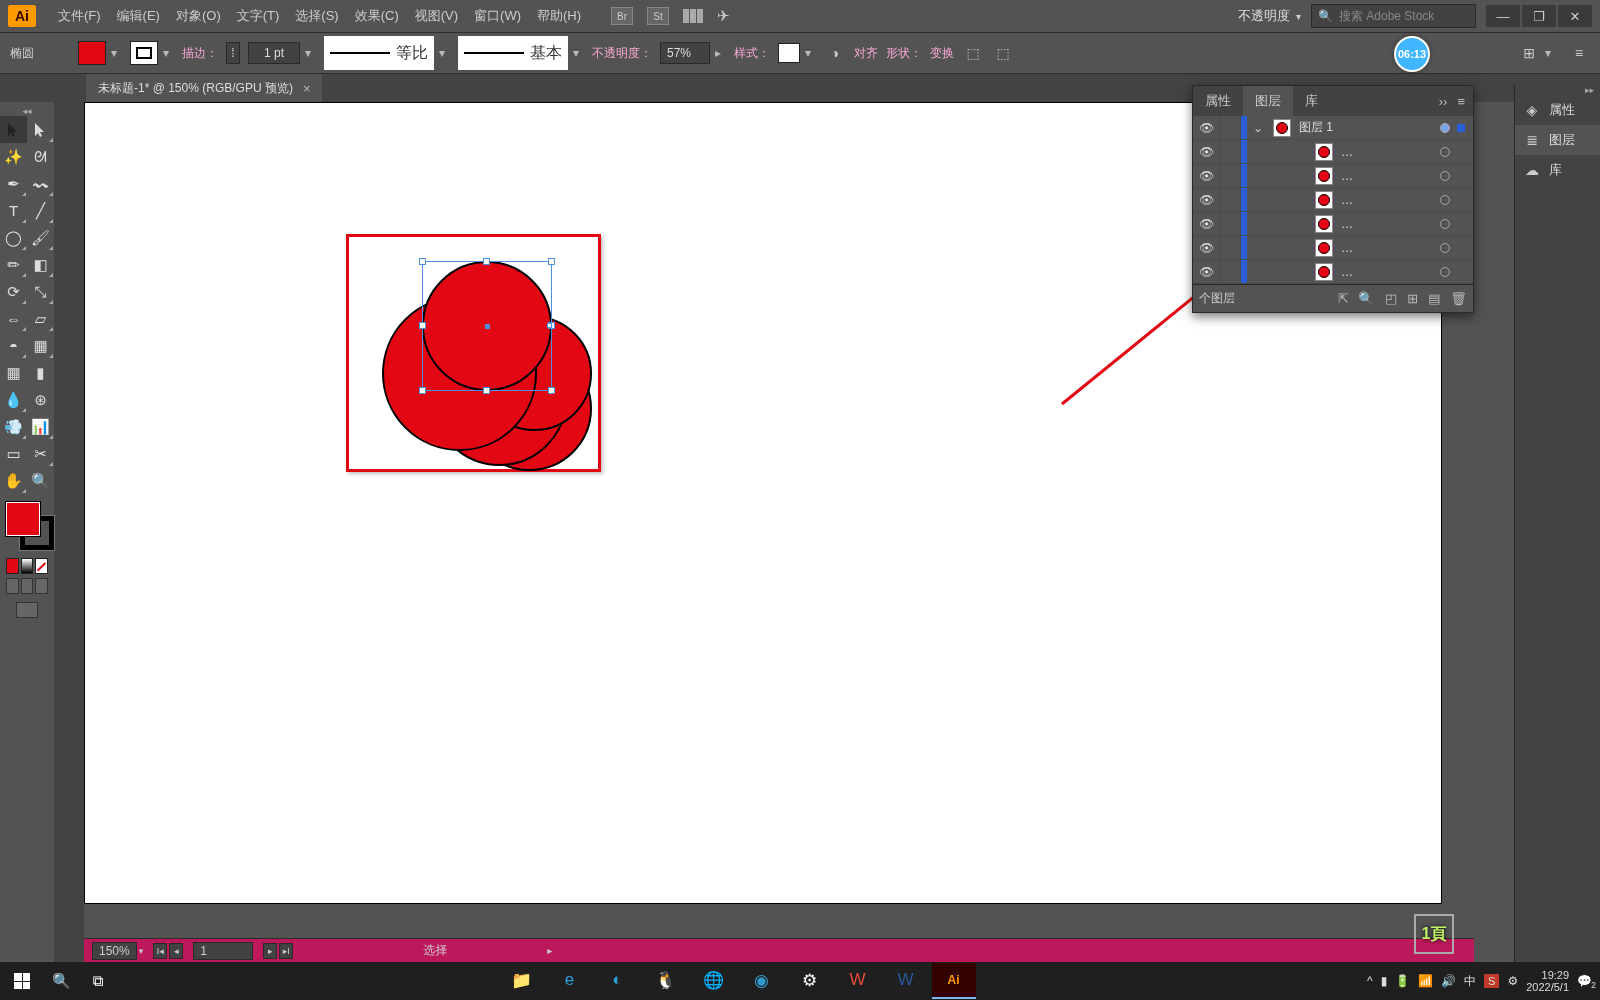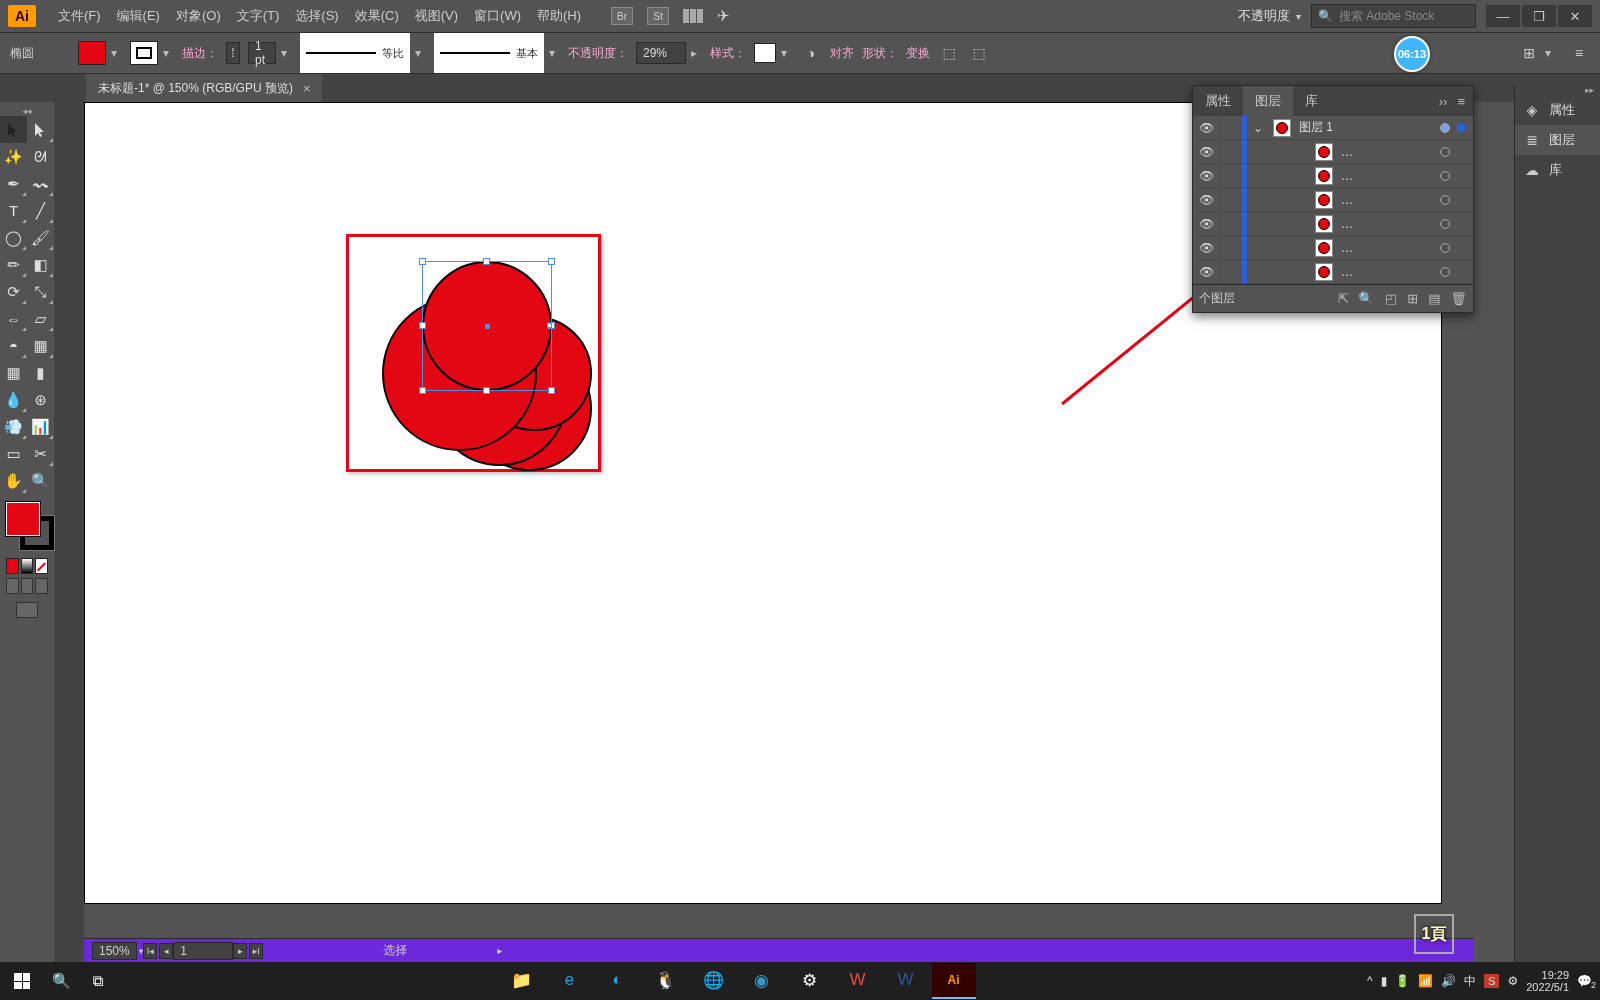--- a/index.html
+++ b/index.html
@@ -23,21 +23,21 @@
   .controlbar { height: 42px; background:#535353; border-top:1px solid #2f2f2f; border-bottom:1px solid #2f2f2f; display:flex; align-items:center; padding:0 10px; color:#ccc; font-size:12px; gap:8px; position:relative; }
   .no-sel { width:60px; }
   .swatch { width:28px; height:24px; border:1px solid #222; position:relative; }
   .swatch.red { background:#e30613; }
   .stroke-swatch { width:28px; height:24px; background:#fff; border:1px solid #222; position:relative; }
   .stroke-swatch::after { content:""; position:absolute; inset:5px; border:2px solid #000; }
   .label { color:#f9a8d4; }
   .field { height:22px; background:#424242; border:1px solid #2a2a2a; color:#ddd; padding:0 6px; display:flex; align-items:center; }
   .dropdown { display:flex; align-items:center; }
   .dropdown .arrow { width:16px; text-align:center; color:#bbb; }
-  .stroke-style { width:110px; height:40px; background:#fff; display:flex; align-items:center; justify-content:flex-end; padding:0 6px; color:#333; font-size:11px; }
+  .stroke-style { width:110px; height:34px; background:#fff; display:flex; align-items:center; justify-content:flex-end; padding:0 6px; color:#333; font-size:16px; }
   .stroke-style .line { flex:1; height:2px; background:#000; margin-right:6px; }
   .timer-badge { position:absolute; right: 170px; top:3px; width:36px; height:36px; border-radius:50%; background:#3fb6ff; color:#fff; font-size:11px; display:flex; align-items:center; justify-content:center; border:2px solid #fff; box-shadow:0 0 4px rgba(0,0,0,.4); font-weight:bold; }
   .ctrl-right { margin-left:auto; display:flex; align-items:center; gap:12px; }
   .btn-glyph { width:22px; height:22px; color:#ccc; display:flex; align-items:center; justify-content:center; font-size:14px; }
 
   
   .tabbar { height:28px; background:#434343; display:flex; align-items:flex-end; padding-left:86px; }
   .doc-tab { height:28px; background:#535353; color:#ddd; font-size:12px; padding:0 12px; display:flex; align-items:center; gap:10px; border-top-left-radius:2px;border-top-right-radius:2px; }
   .tab-close { color:#bbb; font-size:13px; }
 
@@ -73,21 +73,21 @@
   .artboard { position:absolute; left:0; top:0; width:1358px; height:802px; background:#fff; box-shadow:0 0 0 1px #000 inset; }
   .red-frame { position:absolute; left:262px; top:132px; width:255px; height:238px; border:3px solid #e30613; box-shadow:2px 2px 4px rgba(0,0,0,.25); }
   .shape-group { position:absolute; left:298px; top:159px; width:220px; height:215px; }
   .circ { position:absolute; border-radius:50%; background:#e30613; border:2px solid #000; }
   .sel-box { position:absolute; border:1px solid #4f8fe0; }
   .sel-handle { position:absolute; width:7px; height:7px; background:#fff; border:1px solid #4f8fe0; }
   .sel-anchor { position:absolute; width:5px; height:5px; background:#4f8fe0; }
   .annot-arrow { position:absolute; pointer-events:none; }
 
   
-  .statusbar { position:absolute; left:84px; right:126px; bottom:38px; height:24px; background:#6d28d9; border-top:1px solid #2a2a2a; display:flex; align-items:center; color:#ccc; font-size:12px; padding:4px 8px; gap:0; }
+  .statusbar { position:absolute; left:84px; right:126px; bottom:38px; height:24px; background:#be185d; border-top:1px solid #2a2a2a; display:flex; align-items:center; color:#ccc; font-size:12px; padding:4px 8px; gap:10px; }
   .status-field { background:#424242; border:1px solid #2a2a2a; height:18px; padding:0 6px; display:flex; align-items:center; }
   .nav-btns { display:flex; gap:2px; }
   .nav-btns span { width:14px; height:16px; background:#424242; border:1px solid #2a2a2a; display:flex; align-items:center; justify-content:center; font-size:9px; }
 
   
   .layers-panel { position:absolute; right:126px; top:85px; width:282px; background:#535353; border:1px solid #2a2a2a; box-shadow:0 4px 10px rgba(0,0,0,.5); z-index:50; }
   .panel-tabs { height:30px; display:flex; align-items:center; background:#424242; }
   .ptab { padding:0 12px; height:30px; display:flex; align-items:center; color:#ccc; font-size:13px; }
   .ptab.active { background:#535353; }
   .ptab-controls { margin-left:auto; display:flex; gap:10px; padding-right:8px; color:#bbb; font-size:13px; }
@@ -122,21 +122,21 @@
   .win-logo span { background:#fff; }
   .task-search { width:36px; height:38px; display:flex; align-items:center; justify-content:center; color:#fff; font-size:15px; }
   .task-apps { flex:1; display:flex; justify-content:center; gap:4px; }
   .task-app { width:44px; height:36px; display:flex; align-items:center; justify-content:center; font-size:17px; border-bottom:2px solid transparent; }
   .task-app.active { background:#3a3a3a; border-bottom-color:#76b9ed; }
   .tray { display:flex; align-items:center; gap:8px; padding:0 8px; font-size:12px; color:#ddd; }
   .tray .clock { text-align:right; line-height:1.1; font-size:11px; }
   .ime-box { background:#c0392b; padding:1px 4px; font-size:11px; }
 
   
-  .watermark { position:absolute; right:146px; bottom:46px; color:#fef9c3; font-size:22px; z-index:200; display:flex; align-items:center; gap:10px; text-shadow:0 0 4px #000; }
+  .watermark { position:absolute; right:146px; bottom:46px; color:#bef264; font-size:22px; z-index:200; display:flex; align-items:center; gap:10px; text-shadow:0 0 4px #000; }
   .wm-icon { width:40px; height:40px; border:2px solid #aaa; display:flex; align-items:center; justify-content:center; font-size:16px; font-weight:bold; }
 
   svg.tool-svg { width:16px; height:16px; }
 </style>
 </head>
 <body>
 
 <div class="menubar">
   <div class="app-logo">Ai</div>
   <div class="menu-item">文件(F)</div>
@@ -179,40 +179,40 @@
     <div class="swatch red"></div>
     <div class="arrow">▾</div>
   </div>
   <div class="dropdown">
     <div class="stroke-swatch"></div>
     <div class="arrow">▾</div>
   </div>
   <span class="label">描边：</span>
   <div class="field" style="width:14px;justify-content:center;">⁞</div>
   <div class="dropdown">
-    <div class="field" style="width:28px;justify-content:center;">1 pt</div>
+    <div class="field" style="width:52px;justify-content:center;">1 pt</div>
     <div class="arrow">▾</div>
   </div>
   <div class="dropdown">
     <div class="stroke-style">
         <div class="line"></div>
         <span>等比</span>
       </div>
     <div class="arrow">▾</div>
   </div>
   <div class="dropdown">
     <div class="stroke-style">
         <div class="line"></div>
         <span>基本</span>
       </div>
     <div class="arrow">▾</div>
   </div>
   <span class="label">不透明度：</span>
   <div class="dropdown">
-    <div class="field" style="width:50px;">29%</div>
+    <div class="field" style="width:50px;">57%</div>
     <div class="arrow">▸</div>
   </div>
   <span class="label">样式：</span>
   <div class="dropdown">
     <div class="swatch" style="background:#fff;width:22px;height:20px;"></div>
     <div class="arrow">▾</div>
   </div>
   <div class="btn-glyph">◑</div>
   <span class="label">对齐</span>
   <span class="label">形状：</span>

